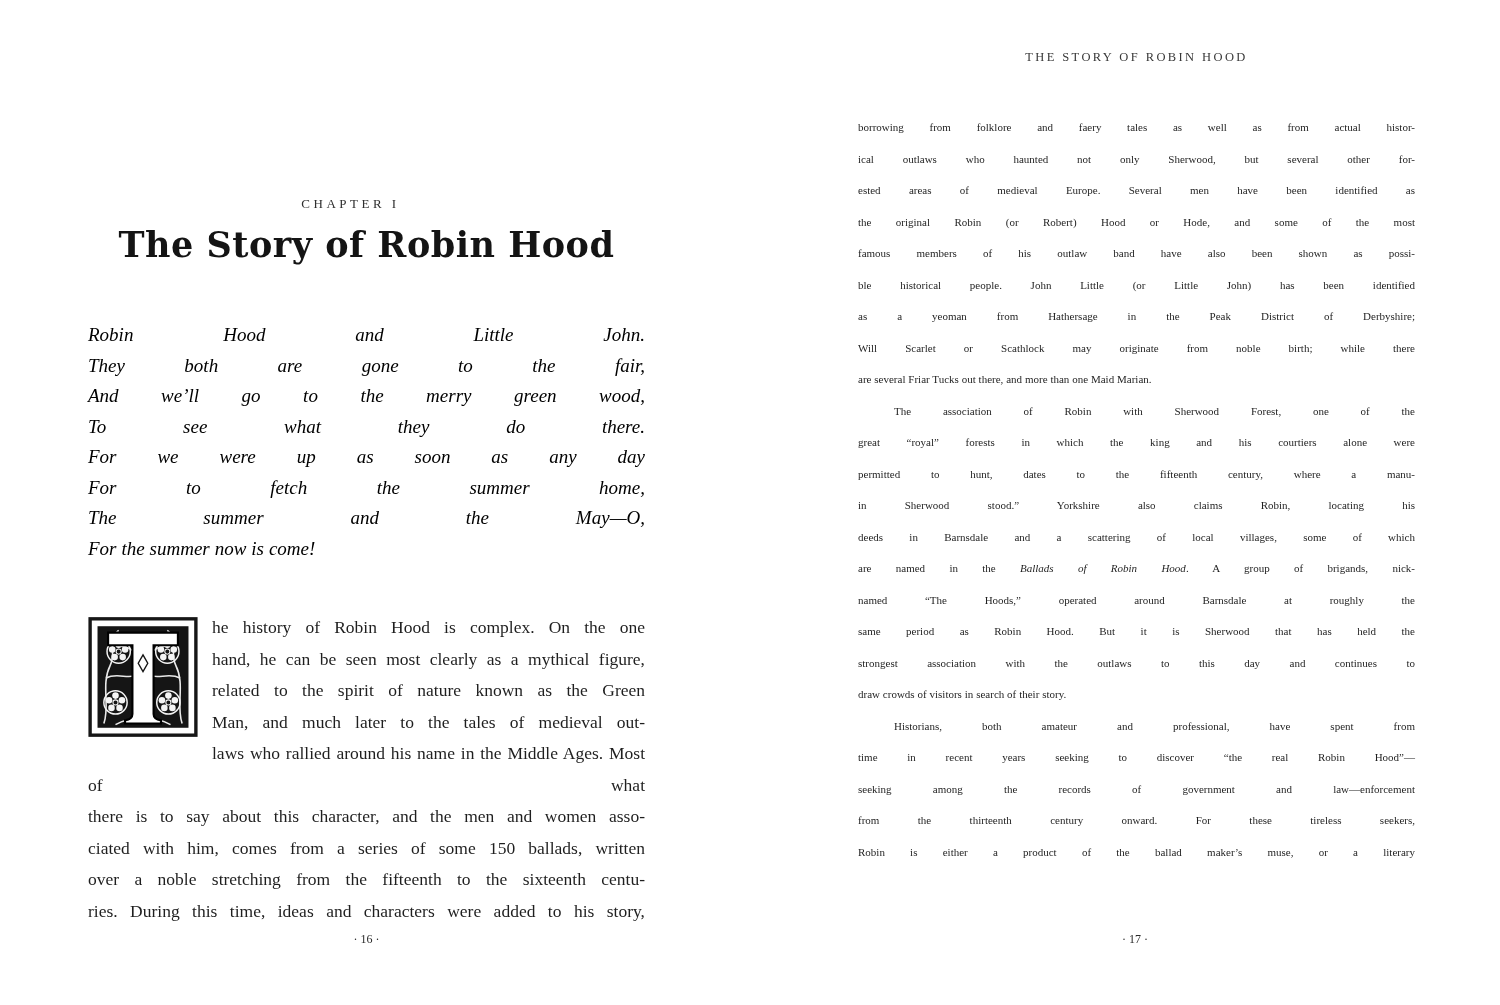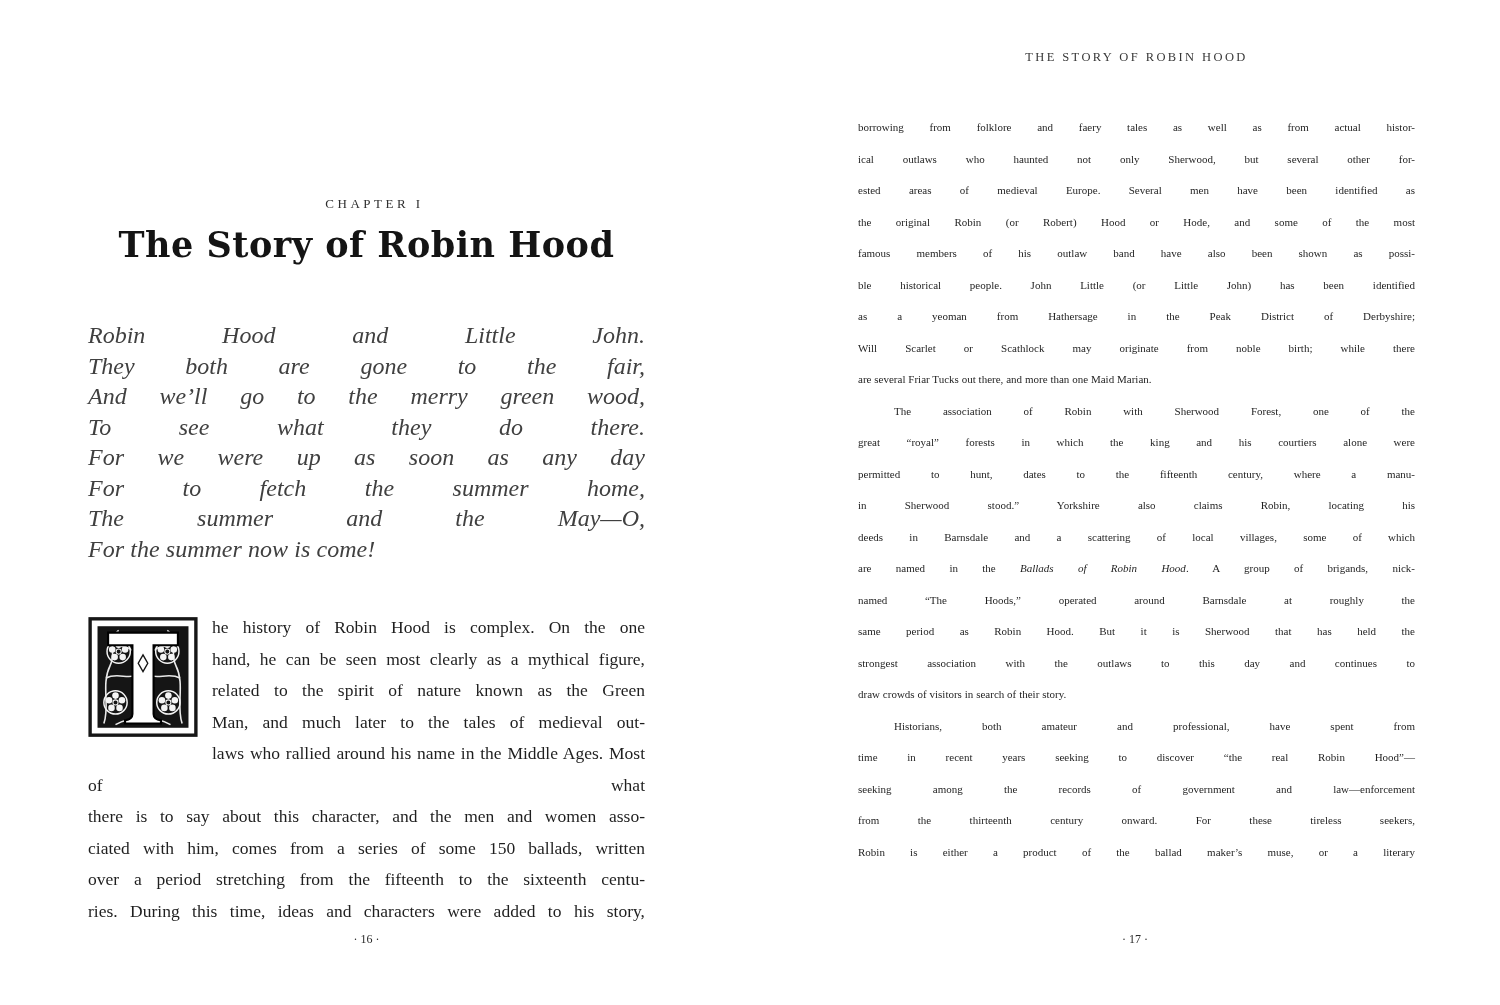--- a/index.html
+++ b/index.html
@@ -16,41 +16,41 @@
   }
   .page { position: absolute; top: 0; width: 750px; height: 980px; }
   .page-left  { left: 0; }
   .page-right { left: 750px; }
   .column { position: absolute; width: 557px; }
   .page-left  .column { left: 88px; }
   .page-right .column { left: 108px; }
 
   
   .chapter-label {
-    position: absolute; top: 196px; left: 96px; width: 557px;
+    position: absolute; top: 196px; left: 72px; width: 557px;
     text-align: center;
     font-size: 13px; letter-spacing: 3.5px;
     color: #2e2e2e;
     font-family: "Liberation Serif", serif;
   }
   .chapter-title {
     position: absolute; top: 224px; left: 0; width: 733px;
     text-align: center;
     font-family: "DejaVu Serif", serif;
     font-weight: 700;
     font-size: 35px;
     letter-spacing: 0.5px;
     color: #141414;
   }
   .poem {
     position: absolute; top: 320px; left: 88px; width: 557px;
     font-style: italic;
-    font-size: 24px;
+    font-size: 19px;
     line-height: 30.5px;
-    color: #404040;
+    color: #000000;
   }
   .poem div { text-align: center; }
 
   .body-block {
     position: absolute; top: 612px;
     font-size: 17.5px;
     line-height: 31.5px;
     color: #1f1f1f;
   }
   .dropcap-box {
@@ -144,21 +144,21 @@
         </svg>
       </div>
       <div>
           <div class="bline"><span>he history of Robin Hood is complex. On the one</span></div>
           <div class="bline"><span>hand, he can be seen most clearly as a mythical figure,</span></div>
           <div class="bline"><span>related to the spirit of nature known as the Green</span></div>
           <div class="bline"><span>Man, and much later to the tales of medieval out-</span></div>
           <div class="bline"><span>laws who rallied around his name in the Middle Ages. Most of what</span></div>
           <div class="bline"><span>there is to say about this character, and the men and women asso-</span></div>
           <div class="bline"><span>ciated with him, comes from a series of some 150 ballads, written</span></div>
-          <div class="bline"><span>over a period stretching from the fifteenth to the sixteenth centu-</span></div>
+          <div class="bline"><span>over a noble stretching from the fifteenth to the sixteenth centu-</span></div>
           <div class="bline"><span>ries. During this time, ideas and characters were added to his story,</span></div>
         </div>
     </div>
 
     <div class="page-number">· 16 ·</div>
   </div>
 
   <div class="page page-right">
 
     <div class="running-header">THE STORY OF ROBIN HOOD</div>

